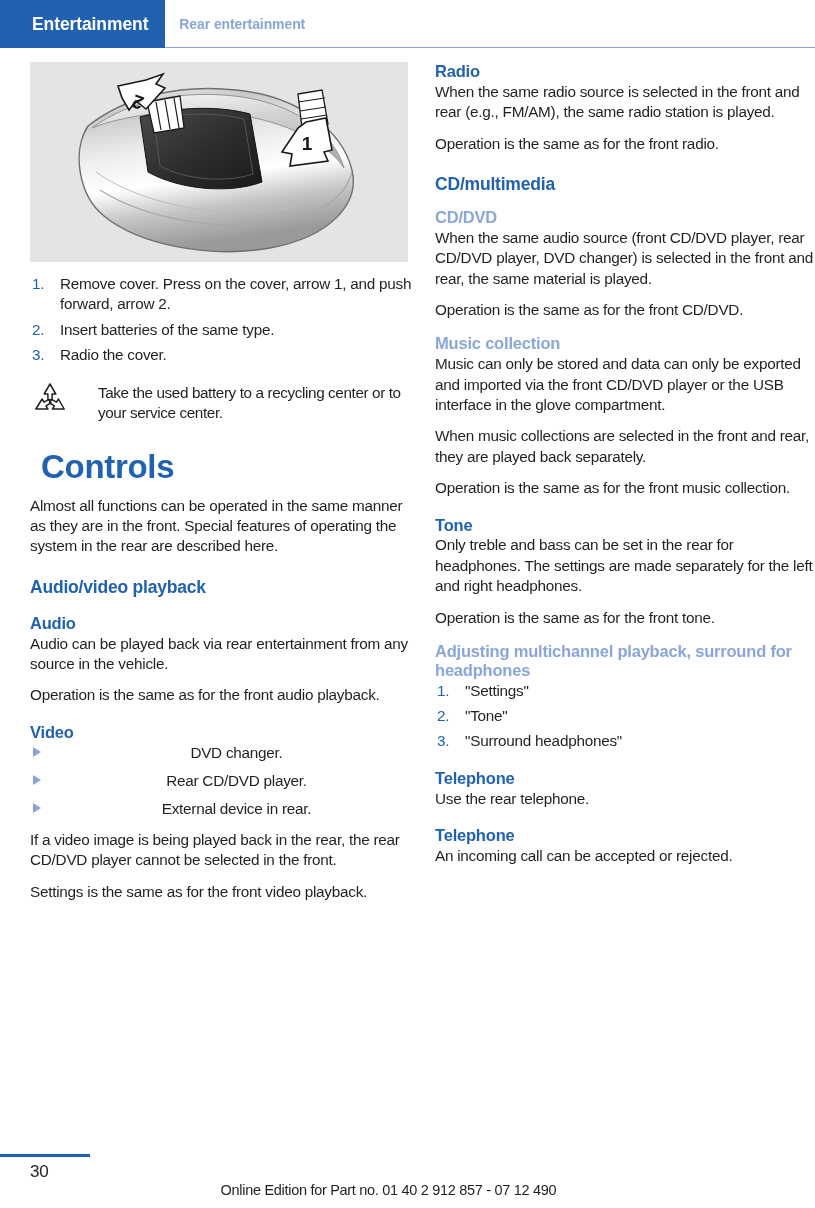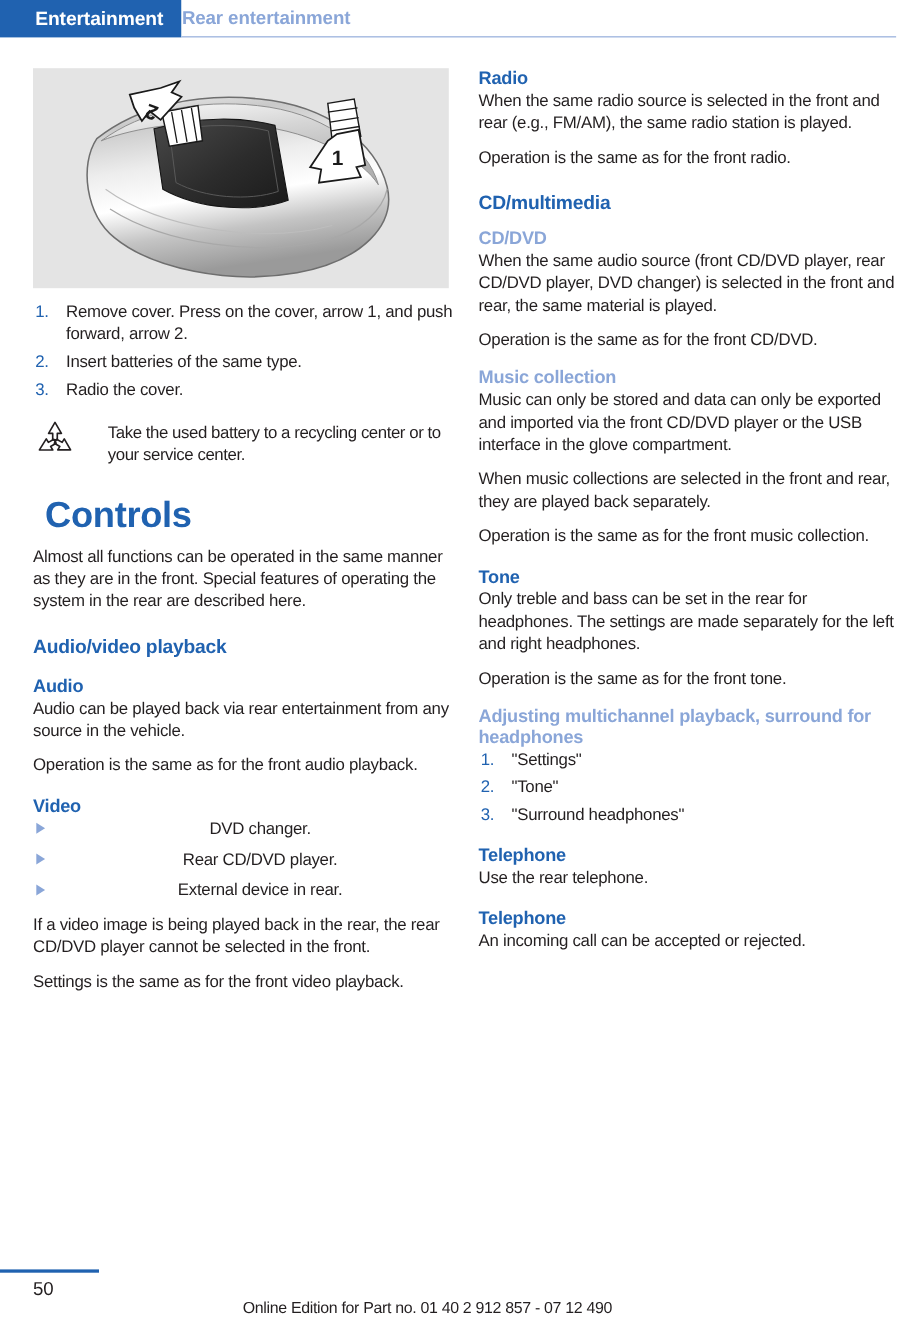--- a/index.html
+++ b/index.html
@@ -14,43 +14,43 @@
     position: relative;
     width: 815px; height: 1208px;
     overflow: hidden;
     background: #fff;
   }
 
   
   .header {
     position: absolute;
     top: 0; left: 0;
-    width: 815px; height: 34px;
+    width: 815px; height: 48px;
     display: flex;
     align-items: stretch;
   }
   .header-tab-active {
     background: #2062b0;
     color: #ffffff;
     font-weight: bold;
     font-size: 17.5px;
     display: flex;
     align-items: center;
     padding: 0 17px 0 32px;
     letter-spacing: -0.1px;
   }
   .header-tab-rest {
     flex: 1;
     background: #ffffff;
     color: #8aa6d8;
     font-weight: bold;
-    font-size: 17px;
+    font-size: 14px;
     display: flex;
     align-items: center;
-    padding-left: 0;
+    padding-left: 14px;
     letter-spacing: -0.1px;
     border-bottom: 1.5px solid #8aa6d8;
   }
 
   
   .columns {
     position: absolute;
     top: 62px; left: 0;
     width: 815px;
   }
@@ -372,16 +372,16 @@
       <h3 class="sub3">Telephone</h3>
       <p class="body">Use the rear telephone.</p>
 
       <h3 class="sub3">Telephone</h3>
       <p class="body">An incoming call can be accepted or rejected.</p>
     </div>
   </div>
 
   <div class="footer">
     <div class="footer-rule"></div>
-    <div class="page-number">50</div>
+    <div class="page-number">30</div>
     <div class="edition-line">Online Edition for Part no. 01 40 2 912 857 - 07 12 490</div>
   </div>
 </div>
 
 </body></html>

